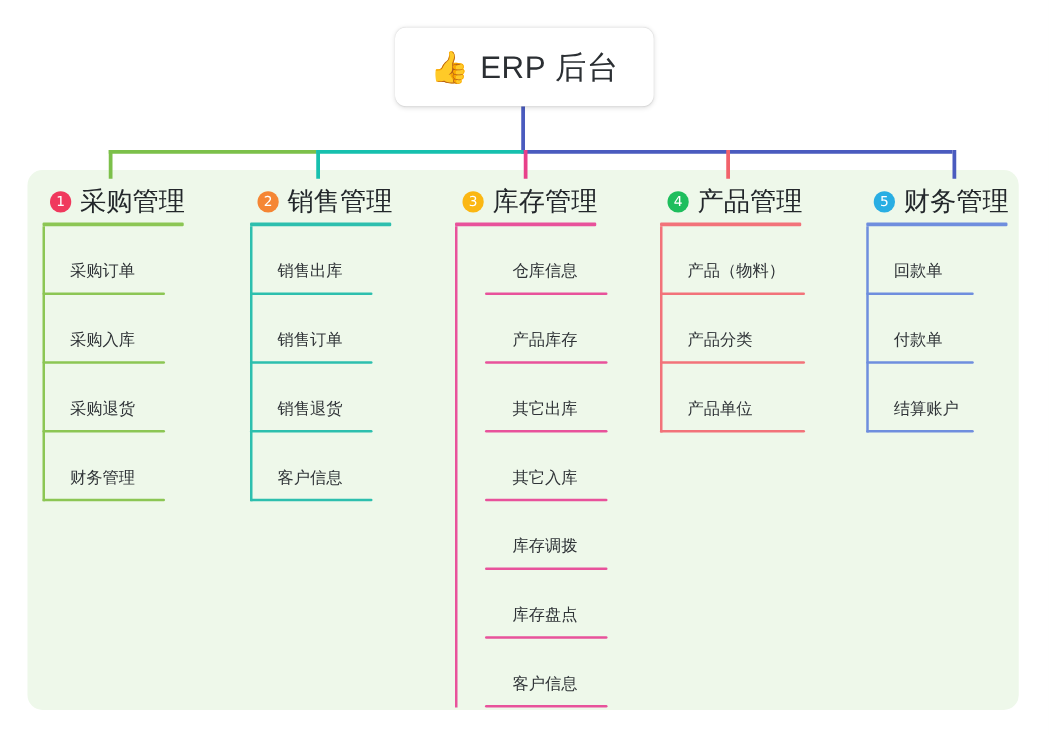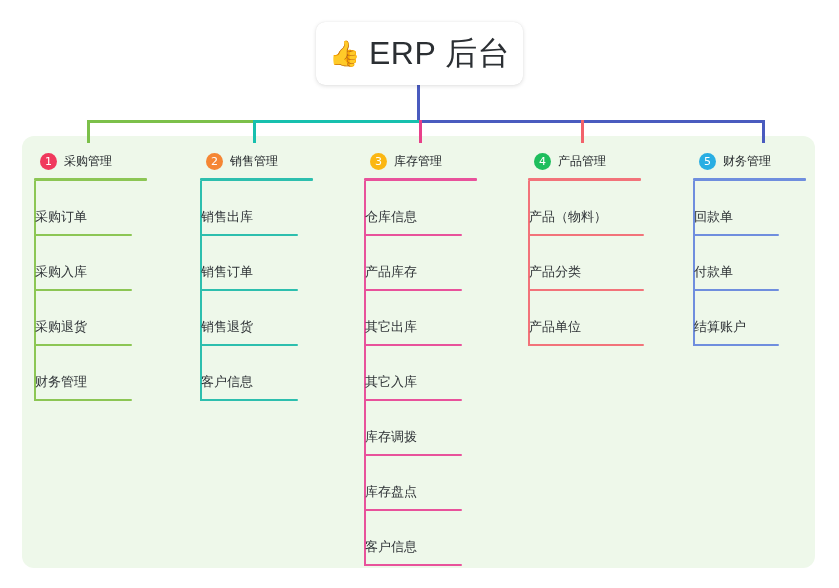--- a/index.html
+++ b/index.html
@@ -38,21 +38,21 @@
     gap: 9px;
     box-sizing: border-box;
     z-index: 5;
   }
   .root-emoji {
     font-size: 25px;
     line-height: 1;
     font-family: "DejaVu Sans", sans-serif;
   }
   .root-title {
-    font-size: 32px;
+    font-size: 25px;
     color: #2b2f33;
     letter-spacing: 0.5px;
     white-space: nowrap;
   }
 
   
   .line {
     position: absolute;
     z-index: 3;
   }
@@ -86,21 +86,21 @@
     height: 17px;
     border-radius: 50%;
     color: #ffffff;
     font-size: 11px;
     line-height: 17px;
     text-align: center;
     flex: 0 0 auto;
     font-family: "DejaVu Sans", sans-serif;
   }
   .col-title {
-    font-size: 12px;
+    font-size: 21px;
     color: #23272b;
     font-weight: normal;
   }
   .col-underline {
     height: 3px;
     margin-top: 6px;
     border-radius: 1px;
   }
 
   .items {
@@ -113,21 +113,21 @@
     top: 0px;
     width: 2px;
   }
   .item {
     position: relative;
     height: 55px;
     box-sizing: border-box;
   }
   .item-label {
     position: absolute;
-    left: 1px;
+    left: 22px;
     bottom: 10px;
     font-size: 13px;
     color: #2f3337;
     white-space: nowrap;
   }
   .item-underline {
     position: absolute;
     left: 0px;
     bottom: 0px;
     height: 2px;
@@ -210,21 +210,21 @@
             <div class="item-underline" style="width: 98px; background: rgb(45, 191, 174);"></div>
           </div>
         </div>
       </div>
       <div class="column" style="left: 370px; top: 150px;">
         <div class="col-header">
           <span class="badge" style="background: rgb(251, 183, 19);">3</span>
           <span class="col-title">库存管理</span>
         </div>
         <div class="col-underline" style="width: 113px; background: rgb(232, 82, 155); margin-left: -6px;"></div>
-        <div class="items" style="margin-left: -6px;">
+        <div class="items" style="margin-left: -6px; padding-left: 24px;">
           <div class="trunk" style="background: rgb(232, 82, 155); height: 385px;"></div>
           <div class="item">
             <span class="item-label">仓库信息</span>
             <div class="item-underline" style="width: 98px; background: rgb(232, 82, 155);"></div>
           </div>
           <div class="item">
             <span class="item-label">产品库存</span>
             <div class="item-underline" style="width: 98px; background: rgb(232, 82, 155);"></div>
           </div>
           <div class="item">

